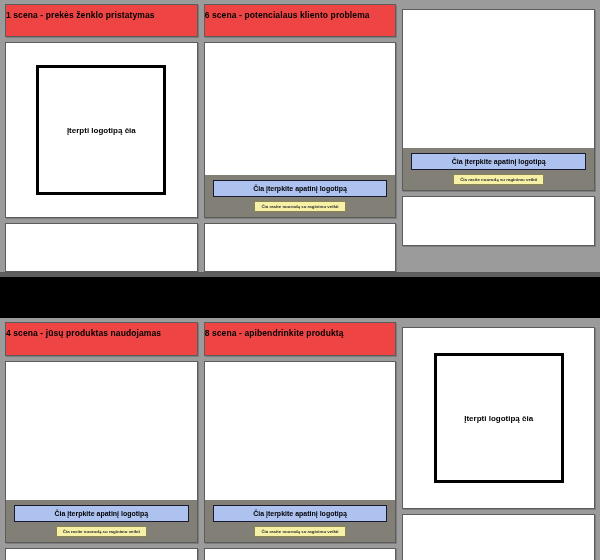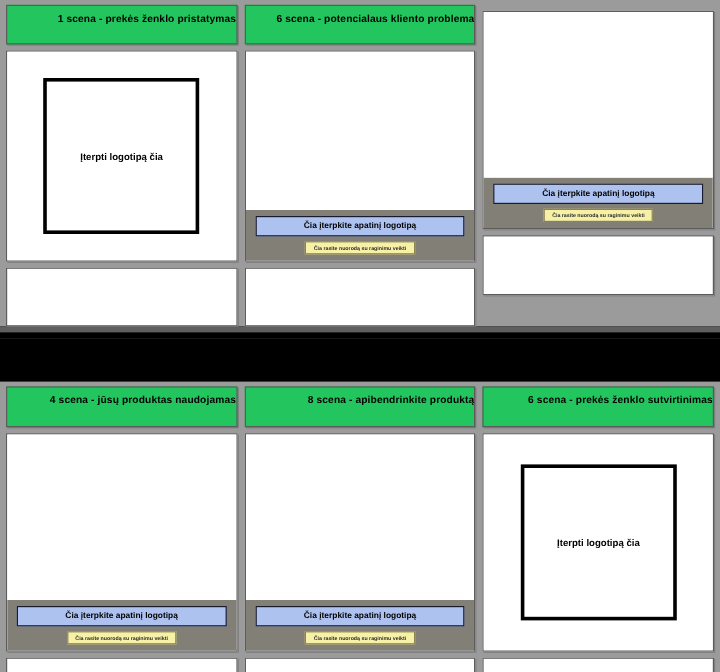--- a/index.html
+++ b/index.html
@@ -56,25 +56,25 @@
     flex: 1 1 0;
     margin: 0 3px;
     display: flex;
     flex-direction: column;
     box-sizing: border-box;
     min-width: 0;
   }
 
   
   .panel-title {
-    background: #22c55e;
+    background: #ef4444;
     border: 1px solid #5c5c5c;
     height: 34px;
     line-height: 20px;
-    text-align: right;
+    text-align: left;
     font-size: 8.5px;
     font-weight: bold;
     color: #000000;
     letter-spacing: 0.1px;
     overflow: hidden;
     white-space: nowrap;
     box-sizing: border-box;
     box-shadow: 1px 1px 0 #7d7d7d;
   }
 
@@ -247,21 +247,20 @@
           <div class="logo-badge">Čia įterpkite apatinį logotipą</div>
           <div class="cta-badge-wrap">
             <div class="cta-badge">Čia rasite nuorodą su raginimu veikti</div>
           </div>
         </div>
       </div>
       <div class="panel-notes"></div>
     </div>
 
     <div class="panel">
-      <div class="panel-title">6 scena - prekės ženklo sutvirtinimas</div>
       <div class="panel-stage">
         <div class="stage-canvas">
           <div class="logo-square">Įterpti logotipą čia</div>
         </div>
 
       </div>
       <div class="panel-notes"></div>
     </div>
 
   </div>

